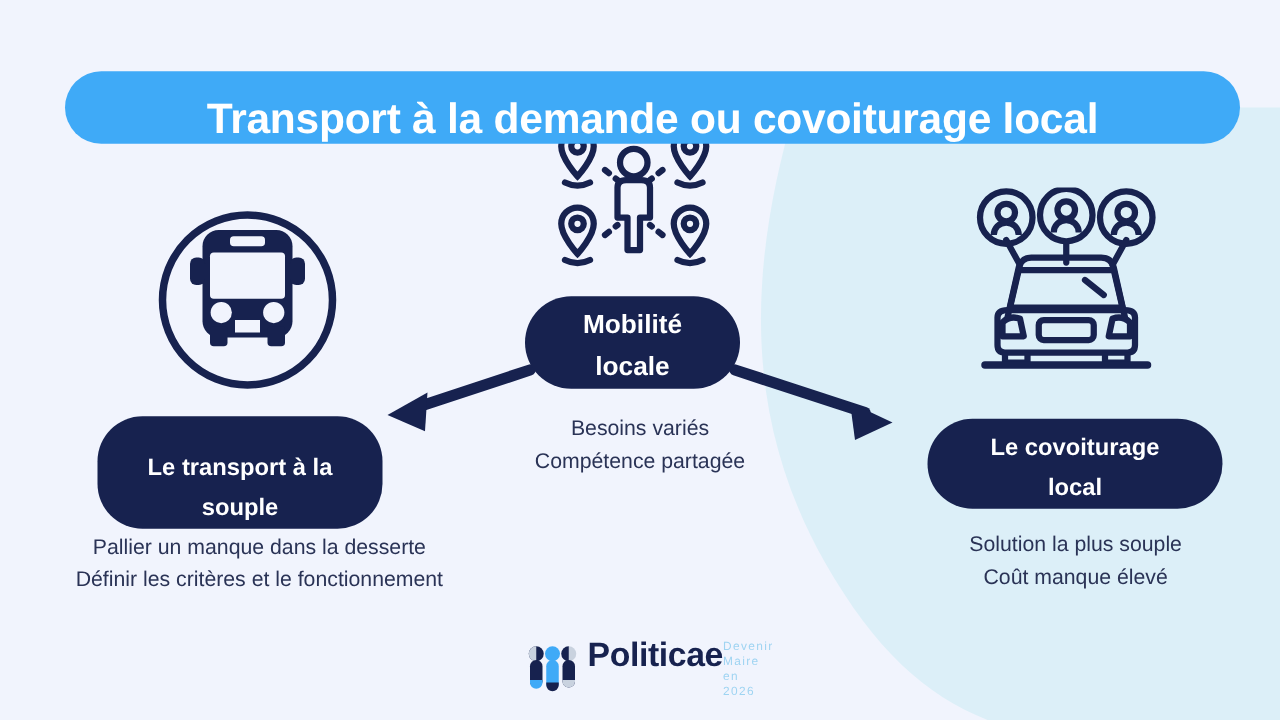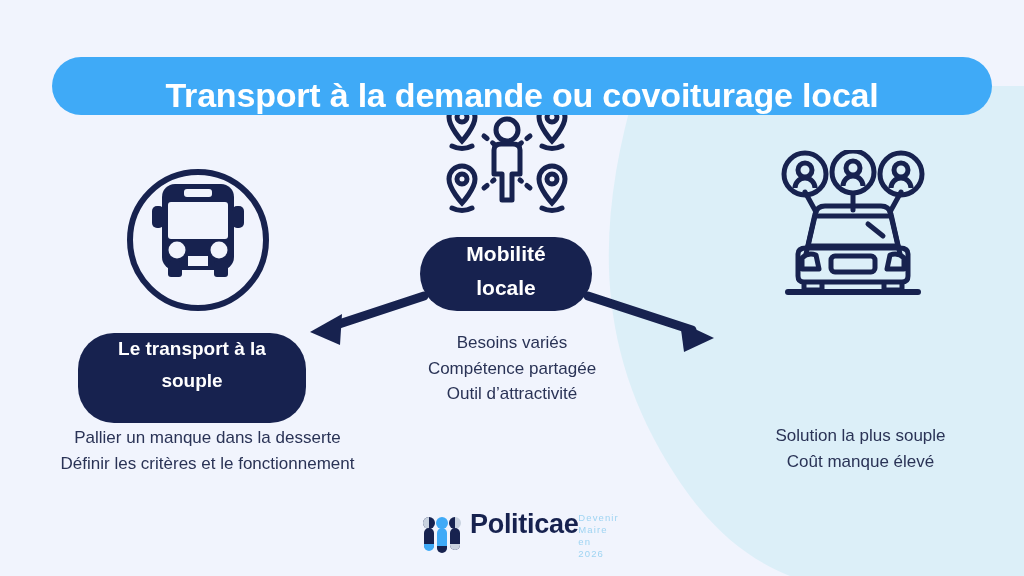--- a/index.html
+++ b/index.html
@@ -63,21 +63,21 @@
     width: 1024px; height: 576px;
     z-index: 3;
     pointer-events: none;
   }
   
   .pill {
     position: absolute;
     background: #17224F;
     border-radius: 40px;
     display: flex;
-    align-items: flex-start;
+    align-items: flex-end;
     justify-content: center;
     text-align: center;
     color: #FFFFFF;
     font-weight: bold;
     z-index: 6;
     box-sizing: border-box;
   }
   #pill-center {
     left: 420px; top: 237px;
     width: 172px; height: 74px;
@@ -257,25 +257,30 @@
     </span>
   </div>
 
   <div class="pill" id="pill-left">
     <span>
       <span class="pill-label">Le transport à la</span>
       <span class="pill-label">souple</span>
     </span>
   </div>
 
+  <div class="pill" id="pill-right">
+    <span>
+      <span class="pill-label">Le covoiturage</span>
+      <span class="pill-label">local</span>
+    </span>
+  </div>
 
   <div class="bullets" id="bullets-center">
     <div>Besoins variés</div>
     <div>Compétence partagée</div>
-    <div>Outil d’attractivité</div>
   </div>
 
   <div class="bullets" id="bullets-left">
     <div>Pallier un manque dans la desserte</div>
     <div>Définir les critères et le fonctionnement</div>
   </div>
 
   <div class="bullets" id="bullets-right">
     <div>Solution la plus souple</div>
     <div>Coût manque élevé</div>

